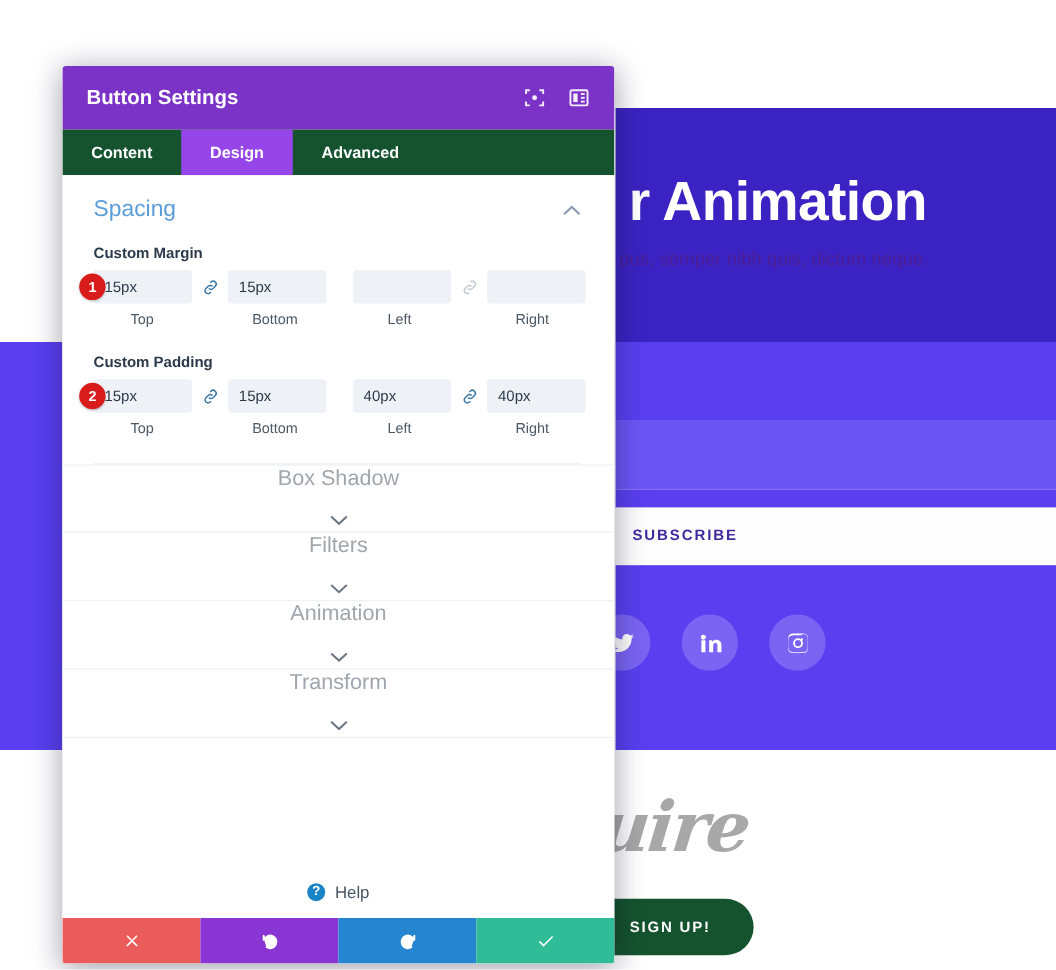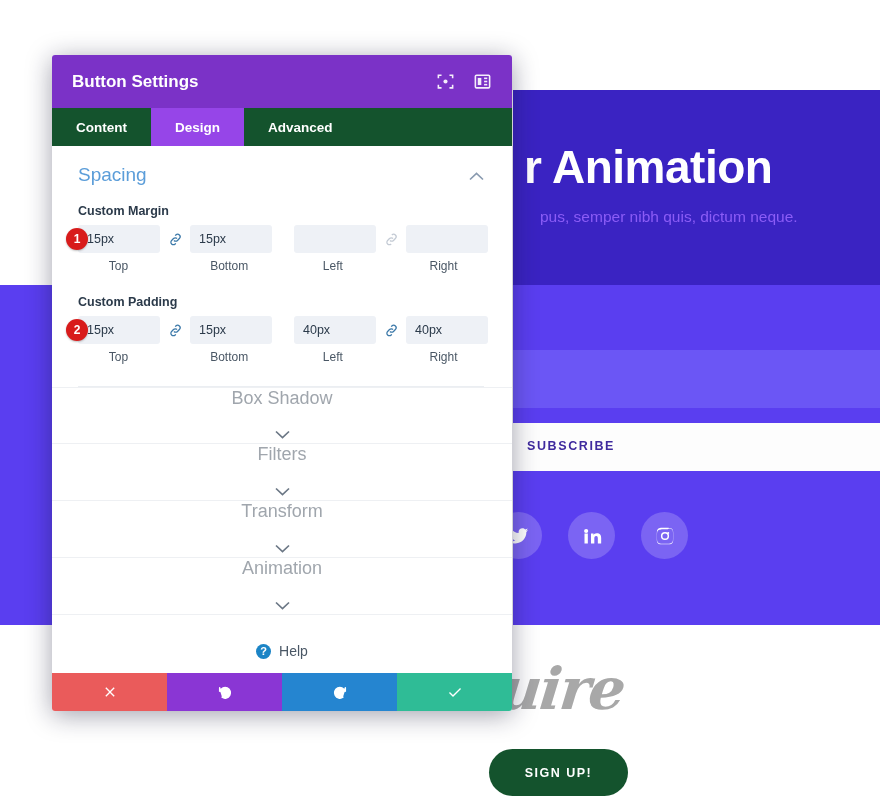--- a/index.html
+++ b/index.html
@@ -21,21 +21,21 @@
   }
   .bg-hero-title {
     position: absolute;
     left: 524px; top: 140px;
     font-size: 46px; font-weight: 700; color: #ffffff;
     letter-spacing: -0.5px; white-space: nowrap;
   }
   .bg-hero-sub {
     position: absolute;
     left: 516px; top: 208px;
-    font-size: 15.5px; color: #8b5cf6; white-space: nowrap; margin-left: 24px;
+    font-size: 15.5px; color: #4c1d95; white-space: nowrap;
   }
 
   .bg-band-mid {
     position: absolute;
     left: 513px; top: 285px; width: 367px; height: 65px;
     background: #5a3ef0;
   }
   .bg-band-light {
     position: absolute;
     left: 513px; top: 350px; width: 367px; height: 58px;
@@ -95,21 +95,21 @@
     border-radius: 24px;
     background: #14532d;
     display: flex; align-items: center; justify-content: center;
     color: #ffffff; font-size: 12.5px; font-weight: 700; letter-spacing: 1.5px;
     border: none; cursor: pointer;
   }
 
   
   .modal {
     position: absolute;
-    left: 52px; top: 55px; width: 460px; height: 656px;
+    left: 52px; top: 55px; width: 460px; height: 748px;
     background: #ffffff;
     box-shadow: 0 4px 26px rgba(20,20,50,0.40);
     border-radius: 3px;
     overflow: hidden;
     display: flex; flex-direction: column;
   }
   .modal-header {
     height: 53px; background: #7b32c7;
     display: flex; align-items: center; padding: 0 20px;
     flex: 0 0 auto;
@@ -396,29 +396,29 @@
         </div>
         <div class="collapsed-row">
           <span class="collapsed-title">Filters</span>
           <span>
             <svg width="15" height="9" viewBox="0 0 15 9" fill="none" stroke="#6b7785" stroke-width="1.7">
                 <path d="M1 1.5L7.5 7.5L14 1.5"></path>
               </svg>
           </span>
         </div>
         <div class="collapsed-row">
-          <span class="collapsed-title">Transform</span>
+          <span class="collapsed-title">Animation</span>
           <span>
             <svg width="15" height="9" viewBox="0 0 15 9" fill="none" stroke="#6b7785" stroke-width="1.7">
                 <path d="M1 1.5L7.5 7.5L14 1.5"></path>
               </svg>
           </span>
         </div>
         <div class="collapsed-row">
-          <span class="collapsed-title">Animation</span>
+          <span class="collapsed-title">Transform</span>
           <span>
             <svg width="15" height="9" viewBox="0 0 15 9" fill="none" stroke="#6b7785" stroke-width="1.7">
                 <path d="M1 1.5L7.5 7.5L14 1.5"></path>
               </svg>
           </span>
         </div>
       </div>
 
       <div class="help-row">
         <span class="help-icon">?</span>

